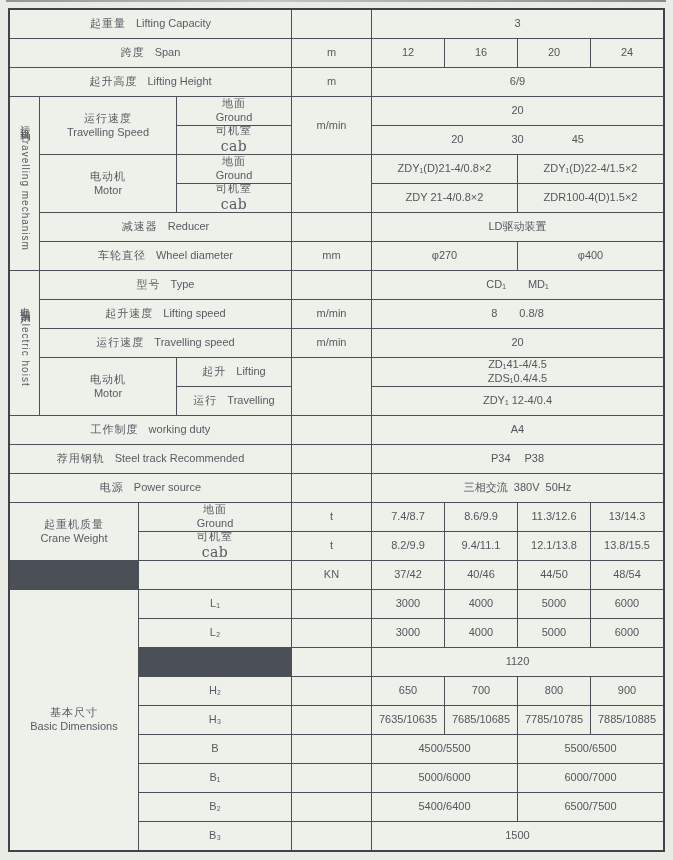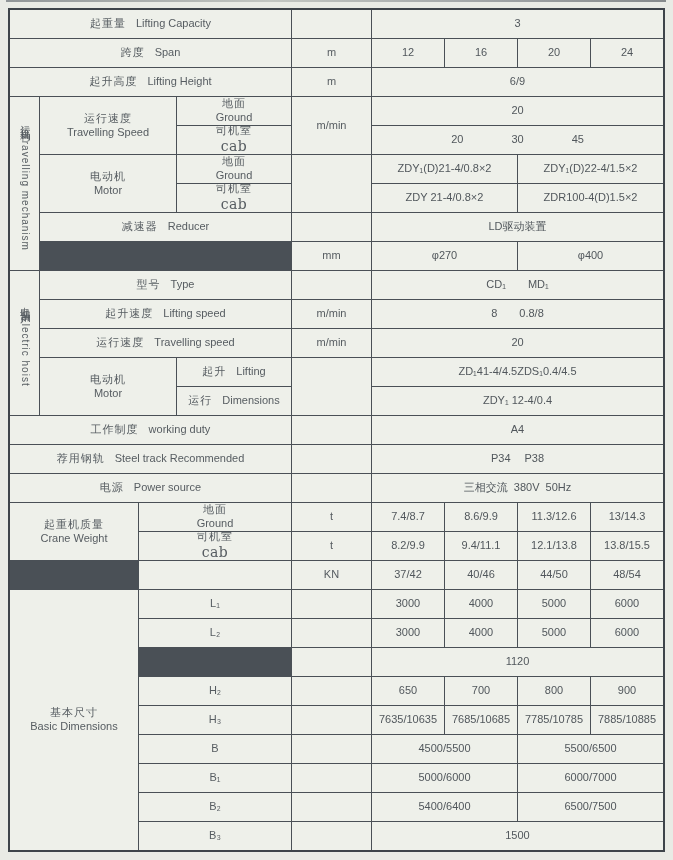--- a/index.html
+++ b/index.html
@@ -37,21 +37,21 @@
   .stack .en{margin-left:0;}
   .cab-big{font-size:14px;letter-spacing:.5px;font-family:"DejaVu Serif","Liberation Serif",serif;}
   .vstrip{
     writing-mode:vertical-rl;text-orientation:mixed;
     font-size:10px;letter-spacing:2px;
     display:flex;align-items:center;justify-content:center;
   }
   .vstrip .en{margin-top:9px;letter-spacing:1px;}
   .pair{gap:22px;}
   .pair-sm{gap:14px;}
-  .pair-wide{}
+  .pair-wide{flex-direction:column;}
   .trio{gap:48px;}
   .pre{white-space:pre;}
   .val{color:#51575c;}
 </style>
 </head>
 <body>
 
 <div class="scan-edge"></div>
 
 <div class="spec-table">
@@ -123,20 +123,24 @@
   <div class="c val" style="grid-area:7/6/8/8">ZDY 21-4/0.8×2</div>
   <div class="c val" style="grid-area:7/8/8/10">ZDR100-4(D)1.5×2</div>
 
   <div class="c lbl" style="grid-area:8/2/9/5">
       <span class="zh">减速器</span>
       <span class="en">Reducer</span>
     </div>
   <div class="c" style="grid-area:8/5/9/6"></div>
   <div class="c val" style="grid-area:8/6/9/10">LD驱动装置</div>
 
+  <div class="c lbl" style="grid-area:9/2/10/5">
+      <span class="zh">车轮直径</span>
+      <span class="en">Wheel diameter</span>
+    </div>
   <div class="c" style="grid-area:9/5/10/6">mm</div>
   <div class="c val" style="grid-area:9/6/10/8">φ270</div>
   <div class="c val" style="grid-area:9/8/10/10">φ400</div>
 
   <div class="c vstrip" style="grid-area:10/1/15/2">
       <span class="zh">电动葫芦</span>
       <span class="en">Electric hoist</span>
     </div>
 
   <div class="c lbl" style="grid-area:10/2/11/5">
@@ -169,21 +173,21 @@
   <div class="c lbl stack" style="grid-area:13/2/15/4">
       <span class="zh">电动机</span>
       <span class="en">Motor</span>
     </div>
   <div class="c lbl" style="grid-area:13/4/14/5">
       <span class="zh">起升</span>
       <span class="en">Lifting</span>
     </div>
   <div class="c lbl" style="grid-area:14/4/15/5">
       <span class="zh">运行</span>
-      <span class="en">Dimensions</span>
+      <span class="en">Travelling</span>
     </div>
   <div class="c" style="grid-area:13/5/15/6"></div>
   <div class="c val pair-wide" style="grid-area:13/6/14/10">
     <span>ZD₁41-4/4.5</span>
     <span>ZDS₁0.4/4.5</span>
   </div>
   <div class="c val" style="grid-area:14/6/15/10">ZDY₁ 12-4/0.4</div>
 
   <div class="c lbl" style="grid-area:15/1/16/5">
       <span class="zh">工作制度</span>

